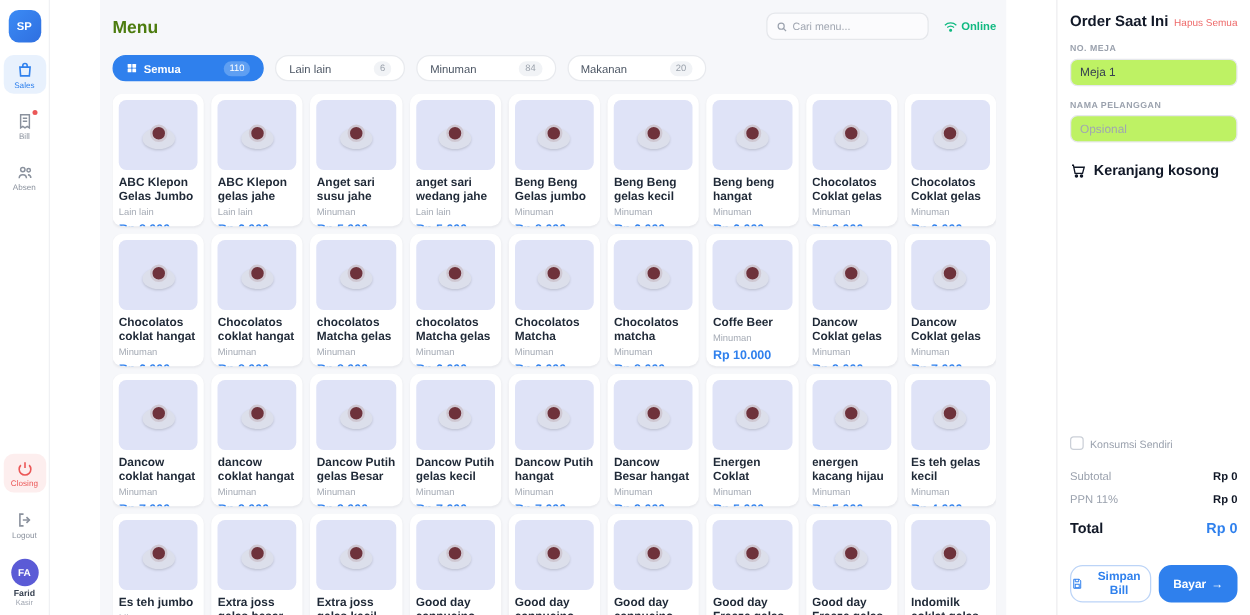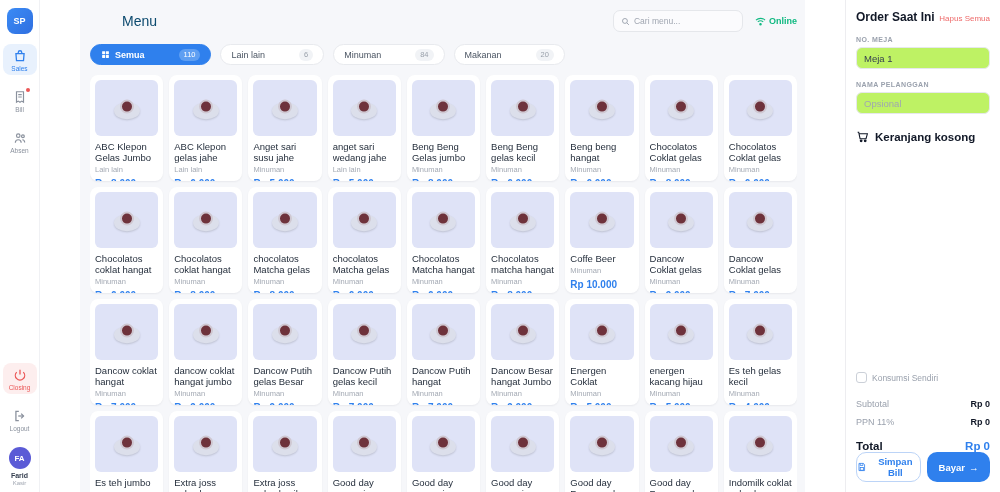--- a/index.html
+++ b/index.html
@@ -15,21 +15,21 @@
   .nav-item.danger { background:#fdeeee; color:#eb5757; }
   .nav-spacer { flex:1; }
   .red-dot { position:absolute; top:3px; right:7px; width:4px; height:4px; border-radius:2px; background:#eb5757; }
   .avatar { width:22px; height:22px; border-radius:50%; background:#5b5bd6; color:#fff; font-size:8px; font-weight:bold; display:flex; align-items:center; justify-content:center; margin-top:12px; }
   .profile-name { font-size:7px; font-weight:bold; color:#374151; margin-top:3px; }
   .profile-role { font-size:6px; color:#a0a6b1; margin-top:1px; }
 
   
   .main { flex:1; background:#f6f7fa; padding:10px 8px 0 10px; display:flex; flex-direction:column; min-width:0; }
   .main-header { display:flex; align-items:center; justify-content:space-between; }
-  .page-title { font-size:14px; font-weight:normal; color:#0c4a6e;margin-left:32px; }
+  .page-title { font-size:14px; font-weight:bold; color:#4d7c0f; }
   .header-right { display:flex; align-items:center; gap:12px; }
   .search { width:130px; height:22px; border:1px solid #e5e7eb; border-radius:7px; background:#fbfbfd; display:flex; align-items:center; gap:4px; padding:0 7px; }
   .search svg { width:9px; height:9px; flex-shrink:0; }
   .search input { border:none; outline:none; background:transparent; width:100%; font-size:8.5px; color:#374151; font-family:"Liberation Sans", sans-serif; }
   .search input::placeholder { color:#a0a6b1; }
   .online { display:flex; align-items:center; gap:3px; color:#10b981; font-size:9px; font-weight:bold; }
   .online svg { width:11px; height:9px; }
 
   
   .chips { display:flex; gap:9px; margin-top:12px; }
@@ -39,42 +39,42 @@
   .chip.active .count { background:#5f9ff2; color:#fff; }
   .chip .grid-ic { width:9px; height:9px; display:none; }
   .chip.active .grid-ic { display:block; }
 
   
   .grid { margin-top:10px; flex:1; display:grid; grid-template-columns:repeat(9,1fr); grid-auto-rows:106px; gap:6px; overflow:hidden; }
   .card { background:#fff; border-radius:8px; padding:5px; box-shadow:0 1px 2px rgba(16,24,40,.06); cursor:pointer; overflow:hidden; }
   .thumb { height:56px; border-radius:6px; background:#dfe3f7; position:relative; overflow:hidden; }
   .saucer { position:absolute; left:50%; top:50%; transform:translate(-50%,-34%); width:26px; height:17px; border-radius:50%; background:#dcdfeb; box-shadow:0 1px 2px rgba(0,0,0,.15); }
   .cup { position:absolute; left:50%; top:50%; transform:translate(-50%,-60%); width:14px; height:14px; border-radius:50%; background:#6e323b; border:2px solid #cfc8d2; }
-  .p-name { font-size:9.5px; line-height:11px; font-weight:normal; color:#1f2937; margin-top:5px; max-height:22px; overflow:hidden; }
+  .p-name { font-size:9.5px; line-height:11px; font-weight:bold; color:#1f2937; margin-top:5px; max-height:22px; overflow:hidden; }
   .p-cat { font-size:7.5px; color:#a4aab4; margin-top:2px; }
   .p-price { font-size:10px; font-weight:bold; color:#2f80ed; margin-top:4px; }
 
   
   .order { width:155px; flex-shrink:0; background:#fff; border-left:1px solid #ededf0; padding:10px; display:flex; flex-direction:column; }
   .order-header { display:flex; justify-content:space-between; align-items:baseline; }
   .order-title { font-size:12px; font-weight:bold; color:#111827; }
   .clear-link { font-size:8px; color:#ee6a6a; cursor:pointer; }
   .field-label { font-size:7px; font-weight:bold; letter-spacing:.4px; color:#9aa1ad; margin-top:12px; }
   .field { margin-top:4px; width:100%; height:22px; border:1px solid #e6e8ec; border-radius:6px; padding:0 7px; font-size:9.5px; color:#374151; background:#bef264; outline:none; font-family:"Liberation Sans", sans-serif; }
   .field::placeholder { color:#a0a6b1; }
   .cart-row { margin-top:16px; display:flex; align-items:center; gap:6px; font-size:11.5px; font-weight:bold; color:#111827; }
   .cart-row svg { width:13px; height:13px; }
   .order-spacer { flex:1; }
   .consume { display:flex; align-items:center; gap:5px; font-size:8.5px; color:#9aa1ad; margin-bottom:12px; }
   .checkbox { width:11px; height:11px; border:1.5px solid #cbd0d8; border-radius:3px; background:#fff; cursor:pointer; flex-shrink:0; }
   .sum-row { display:flex; justify-content:space-between; font-size:9px; color:#9aa1ad; margin:4px 0; }
   .sum-row .val { color:#111827; font-weight:bold; }
   .total-row { display:flex; justify-content:space-between; margin-top:9px; font-size:11.5px; font-weight:bold; color:#111827; }
   .total-row .val { color:#2f80ed; }
-  .btns { display:flex; gap:6px; margin-top:0;align-items:center; }
+  .btns { display:flex; gap:6px; margin-top:23px;align-items:center; }
   .btn { height:30px; border-radius:10px; font-size:9.5px; font-weight:bold; display:inline-flex; align-items:center; justify-content:center; gap:4px; cursor:pointer; font-family:"Liberation Sans", sans-serif; }
   .btn-save { flex:1; background:#fff; border:1px solid #bcd4f7; color:#2f80ed; }
   .btn-pay { flex:1; background:#2f80ed; border:none; color:#fff; }
 </style>
 </head>
 <body>
 
 <div class="app">
 
   <aside class="sidebar">

